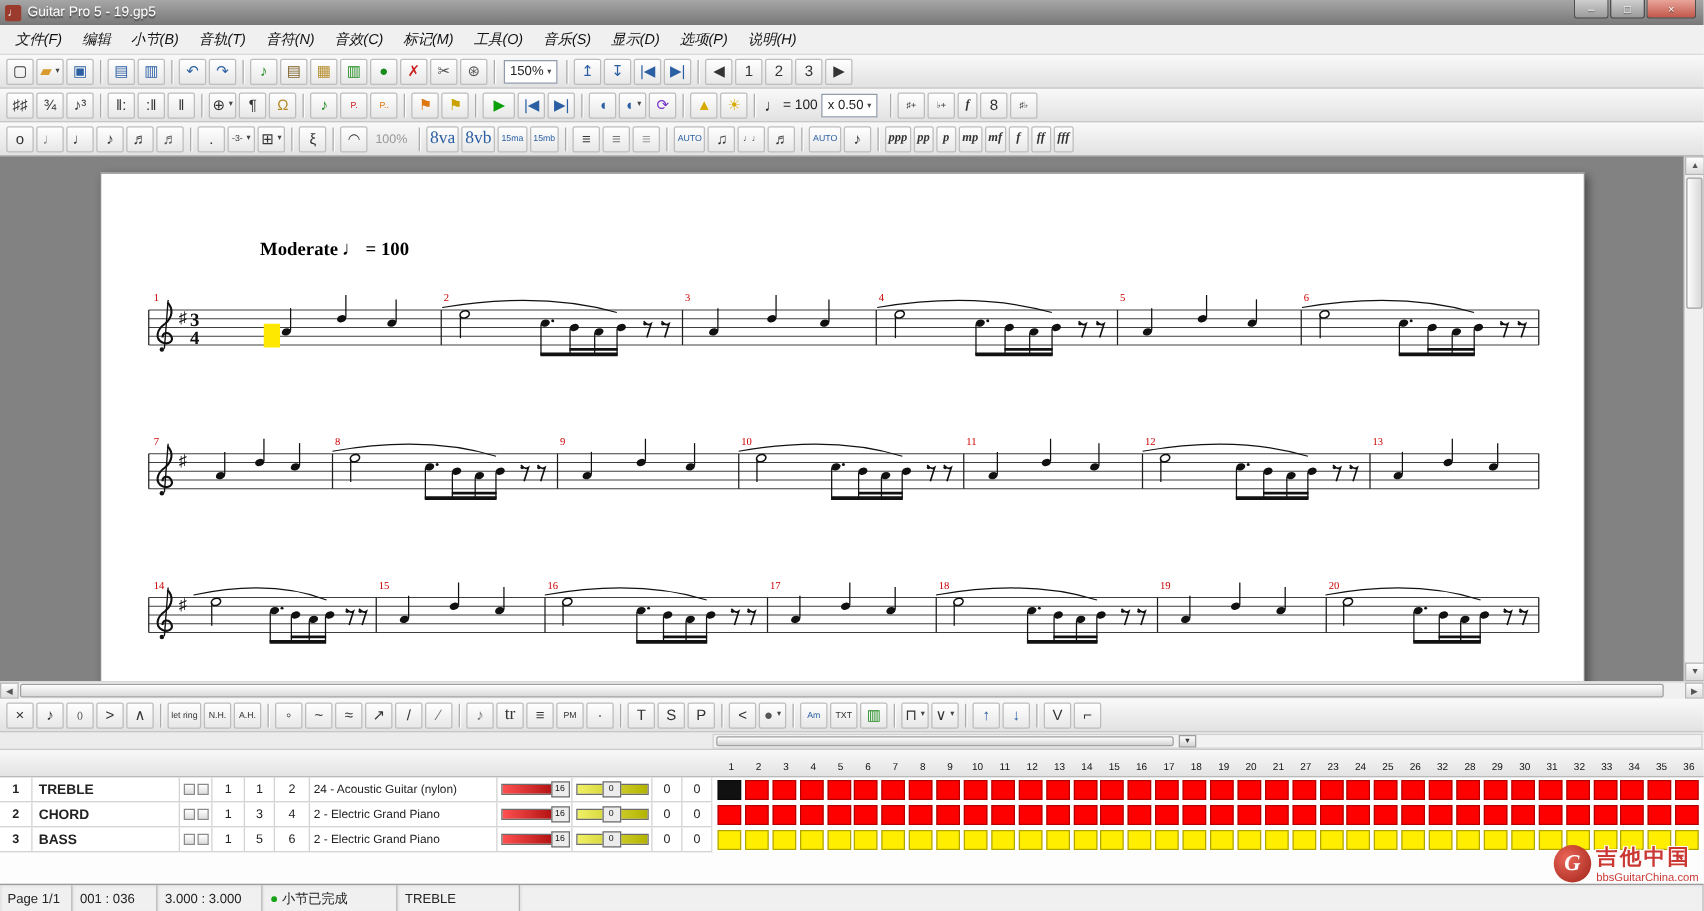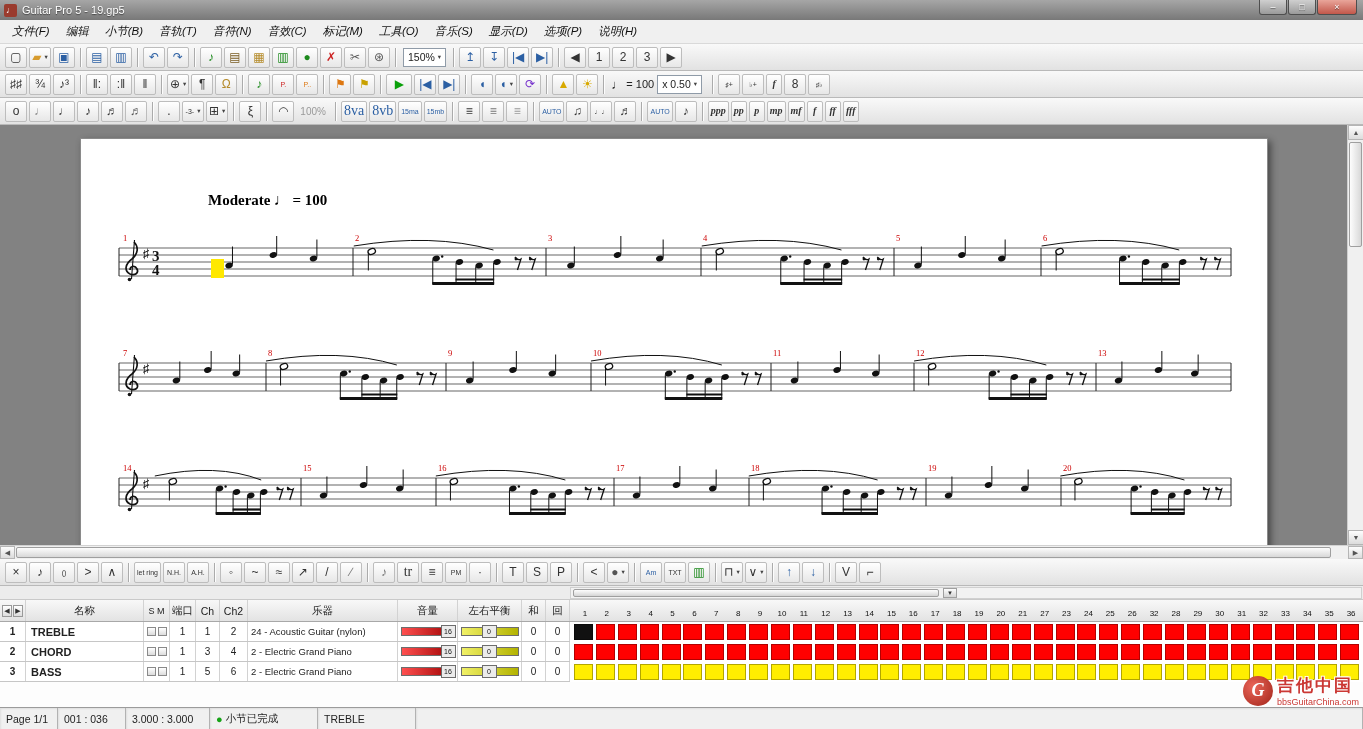--- a/index.html
+++ b/index.html
@@ -618,36 +618,20 @@
   </div>
 
 <div class="grid-strip">
   <div class="grid-scroll">
     <span class="gthumb"></span>
     <span class="gdrop">▼</span>
   </div>
 </div>
 
 <div class="mixer-header">
-  <div class="mh-left">
-    <div class="mc hnav">
-      <span class="nav-btn">◀</span>
-      <span class="nav-btn">▶</span>
-    </div>
-    <div class="mc">名称</div>
-    <div class="mc" style="font-size:9px">S M</div>
-    <div class="mc">端口</div>
-    <div class="mc">Ch</div>
-    <div class="mc">Ch2</div>
-    <div class="mc">乐器</div>
-    <div class="mc">音量</div>
-    <div class="mc">左右平衡</div>
-    <div class="mc">和</div>
-    <div class="mc">回</div>
-  </div>
   <div class="grid-numbers" id="gridNumbers">
       <span class="gnum">1</span>
       <span class="gnum">2</span>
       <span class="gnum">3</span>
       <span class="gnum">4</span>
       <span class="gnum">5</span>
       <span class="gnum">6</span>
       <span class="gnum">7</span>
       <span class="gnum">8</span>
       <span class="gnum">9</span>

